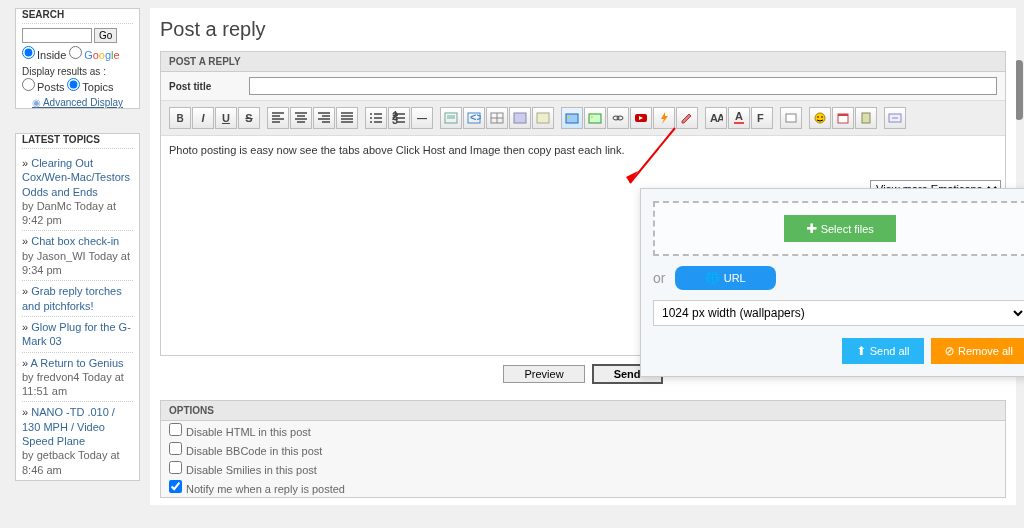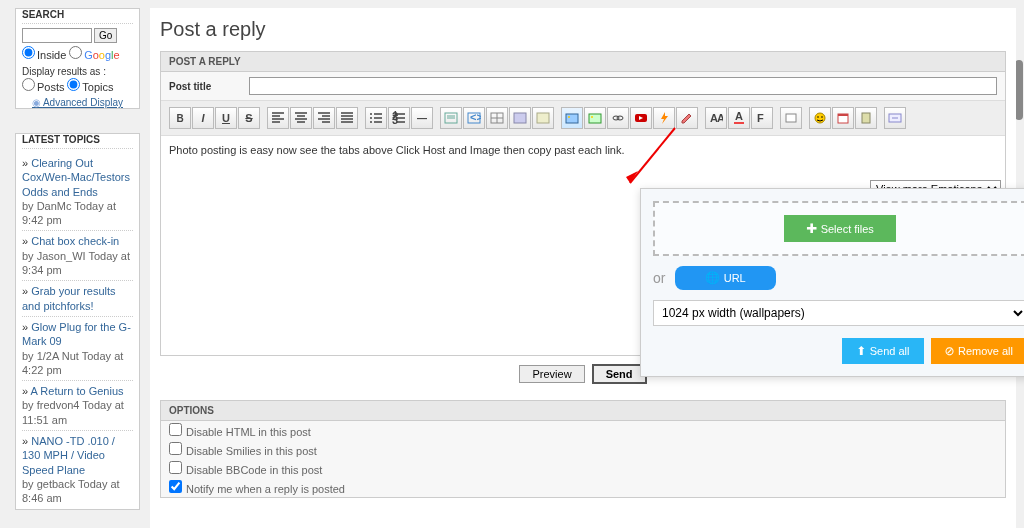--- a/index.html
+++ b/index.html
@@ -28,21 +28,21 @@
 .post-box{border:1px solid #ccc;background:#f7f7f7;padding:0}
 .pb-header{background:#e8e8e8;padding:4px 8px;font-size:10px;font-weight:bold;color:#555;border-bottom:1px solid #ccc}
 .pb-row{display:flex;padding:5px 8px;align-items:center;border-bottom:1px solid #ddd}
 .pb-label{width:80px;font-size:10px;font-weight:bold}
 .pb-row input[type=text]{flex:1;border:1px solid #999;padding:2px;font-size:11px}
 .toolbar{display:flex;gap:1px;padding:6px 8px;background:#eee;flex-wrap:wrap;align-items:center}
 .tb-btn{width:22px;height:22px;border:1px solid #bbb;background:linear-gradient(#fff,#e8e8e8);display:flex;align-items:center;justify-content:center;font-size:10px;font-weight:bold;color:#444;cursor:pointer}
 .tb-sep{width:5px}
 .editor-area{padding:8px;background:#fff;min-height:220px;border-top:1px solid #ddd;font-size:11px;color:#333}
 .btn-row{text-align:center;padding:8px}
-.btn-row button{font-size:11px;padding:2px 12px;border:1px solid #999;background:#eee;margin:0 2px;cursor:pointer}
+.btn-row button{font-size:11px;padding:2px 20px;border:1px solid #999;background:#eee;margin:0 2px;cursor:pointer}
 .btn-row button.send{font-weight:bold;border:2px solid #555}
 .options-box{margin-top:8px}
 .options-box .opt{padding:2px 8px;font-size:10px;color:#666}
 .options-box .opt input{margin-right:4px}
 
 .upload-popup{position:absolute;left:490px;top:180px;width:400px;background:#f5f8fb;border:1px solid #ccc;padding:12px;box-shadow:0 2px 8px rgba(0,0,0,0.15);z-index:10}
 .drop-zone{border:2px dashed #bbb;padding:12px;text-align:center;background:#fafcfe}
 .select-files{background:#5cb85c;color:#fff;padding:6px 22px;border:none;font-size:13px;cursor:pointer}
 .or-row{display:flex;align-items:center;gap:10px;margin:10px 0}
 .or-row .or{color:#999;font-size:14px}
@@ -86,22 +86,22 @@
     <label><input type="radio" name="disp" checked="" style=""><span>Topics</span></label>
    </div>
    <a href="#" class="adv-link">Advanced Display</a>
   </div>
 
   <div class="box">
    <div class="box-title">LATEST TOPICS</div>
    <div id="latest-list">
           <div class="topic"><span>» </span><a href="#">Clearing Out Cox/Wen-Mac/Testors Odds and Ends</a><br><span class="meta">by DanMc Today at 9:42 pm</span></div>
           <div class="topic"><span>» </span><a href="#">Chat box check-in</a><br><span class="meta">by Jason_WI Today at 9:34 pm</span></div>
-          <div class="topic"><span>» </span><a href="#">Grab your results and pitchforks!</a><br></div>
-          <div class="topic"><span>» </span><a href="#">Glow Plug for the G-Mark 09</a><br><span class="meta">by 1/2A Nut Today at 4:22 pm</span></div>
+          <div class="topic"><span>» </span><a href="#">Grab reply torches and pitchforks!</a><br></div>
+          <div class="topic"><span>» </span><a href="#">Glow Plug for the G-Mark 03</a><br></div>
           <div class="topic"><span>» </span><a href="#">A Return to Genius</a><br><span class="meta">by fredvon4 Today at 11:51 am</span></div>
           <div class="topic"><span>» </span><a href="#">NANO -TD .010 / 130 MPH / Video Speed Plane</a><br><span class="meta">by getback Today at 8:46 am</span></div>
         </div>
   </div>
  </div>
 
  <div class="main">
   <div class="page-title">Post a reply</div>
 
   <div class="post-box">
@@ -281,22 +281,22 @@
 
   <div class="btn-row">
    <button>Preview</button>
    <button class="send">Send</button>
   </div>
 
   <div class="post-box options-box">
    <div class="pb-header">OPTIONS</div>
    <div id="options-list">
           <div class="opt"><label><input type="checkbox" style="">Disable HTML in this post</label></div>
+          <div class="opt"><label><input type="checkbox" style="">Disable BBCode in this post</label></div>
           <div class="opt"><label><input type="checkbox" style="">Disable Smilies in this post</label></div>
-          <div class="opt"><label><input type="checkbox" style="">Disable BBCode in this post</label></div>
           <div class="opt"><label><input type="checkbox" checked="" style="">Notify me when a reply is posted</label></div>
         </div>
   </div>
 
   <div class="arrow">
    <svg viewBox="0 0 60 70">
           <line x1="55" y1="5" x2="10" y2="60" stroke="#e00" stroke-width="2"></line>
           <path d="M10 60 L18 48 L6 54 Z" fill="#e00"></path>
         </svg>
   </div>

